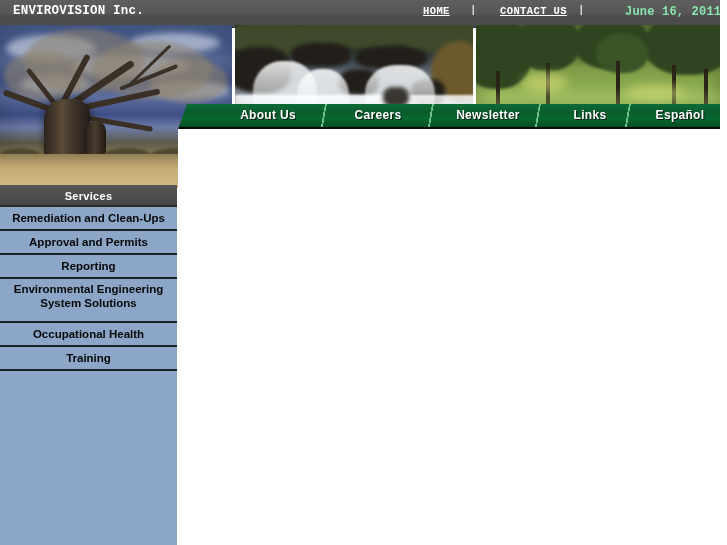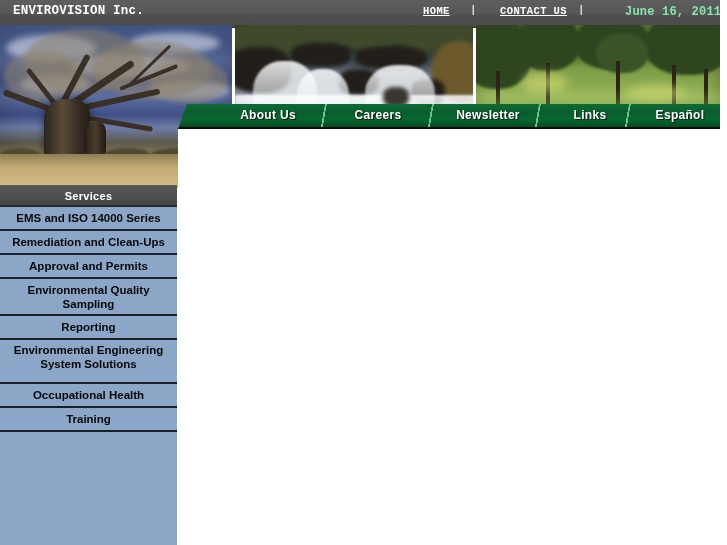--- a/index.html
+++ b/index.html
@@ -404,24 +404,22 @@
         <div class="navdiv" style="left: 350px;"></div>
         <div class="navdiv" style="left: 440px;"></div>
       </div>
   </div>
 
   <div id="content"></div>
 
   <div id="sidebar">
     <div id="sidebar-header">Services</div>
     <div id="sidebar-items">
-        <div class="side-item">EMS and ISO 14000 Series</div>
         <div class="side-item">Remediation and Clean-Ups</div>
         <div class="side-item">Approval and Permits</div>
-        <div class="side-item">Environmental Quality Sampling</div>
         <div class="side-item">Reporting</div>
         <div class="side-item two-line">Environmental Engineering System Solutions</div>
         <div class="side-item">Occupational Health</div>
         <div class="side-item">Training</div>
       </div>
   </div>
 
 </div>
 
 </body></html>

